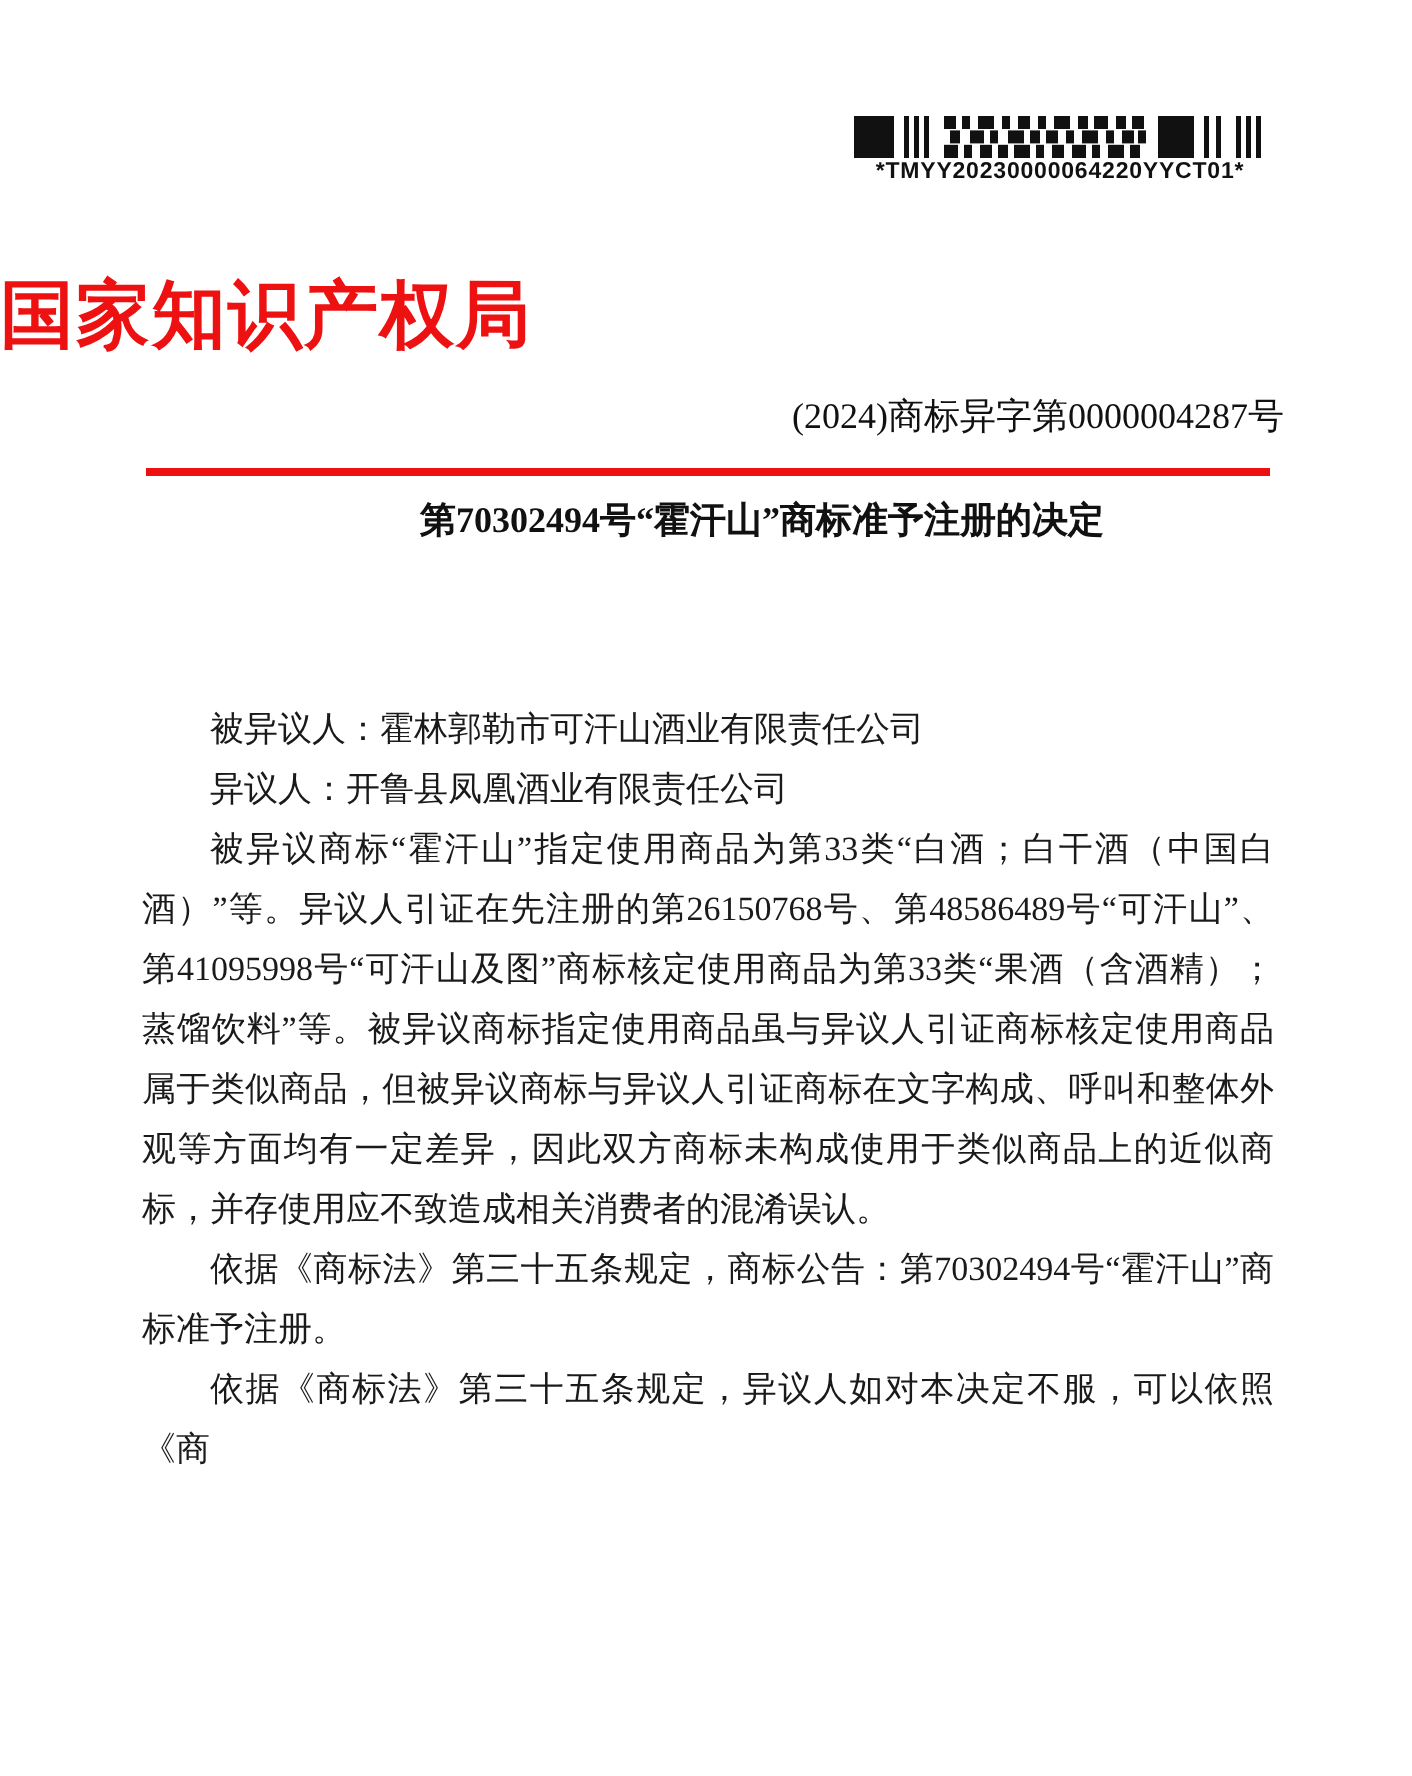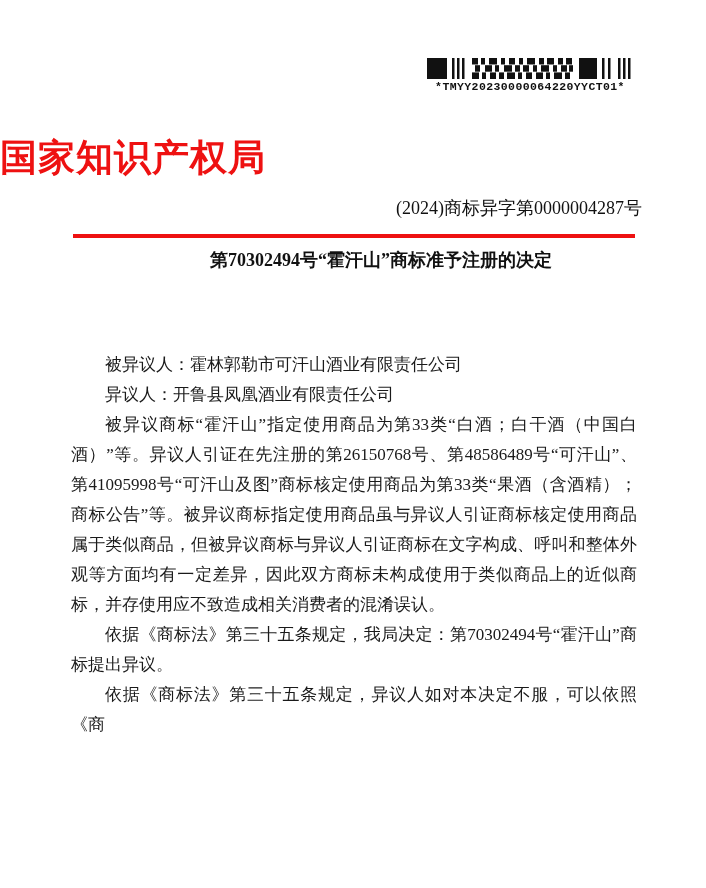--- a/index.html
+++ b/index.html
@@ -22,21 +22,21 @@
     left: 424px;
     width: 212px;
     text-align: center;
   }
   .barcode svg {
     display: block;
     margin: 0 auto;
   }
   .barcode-text {
     margin-top: 1px;
-    font-family: Liberation Mono, monospace;
+    font-family: Liberation Sans, sans-serif;
     font-size: 11.5px;
     font-weight: 700;
     letter-spacing: 0.4px;
     color: #111;
     white-space: nowrap;
   }
   .agency-title {
     position: absolute;
     top: 133px;
     left: 0;
@@ -150,18 +150,18 @@
 
   <div class="doc-number">(2024)商标异字第0000004287号</div>
 
   <div class="red-divider"></div>
 
   <div class="decision-title">第70302494号“霍汗山”商标准予注册的决定</div>
 
   <div class="body-text">
     <p>被异议人：霍林郭勒市可汗山酒业有限责任公司</p>
     <p>异议人：开鲁县凤凰酒业有限责任公司</p>
-    <p>被异议商标“霍汗山”指定使用商品为第33类“白酒；白干酒（中国白酒）”等。异议人引证在先注册的第26150768号、第48586489号“可汗山”、第41095998号“可汗山及图”商标核定使用商品为第33类“果酒（含酒精）；商标公告”等。被异议商标指定使用商品虽与异议人引证商标核定使用商品属于类似商品，但被异议商标与异议人引证商标在文字构成、呼叫和整体外观等方面均有一定差异，因此双方商标未构成使用于类似商品上的近似商标，并存使用应不致造成相关消费者的混淆误认。</p>
-    <p>依据《商标法》第三十五条规定，我局决定：第70302494号“霍汗山”商标提出异议。</p>
+    <p>被异议商标“霍汗山”指定使用商品为第33类“白酒；白干酒（中国白酒）”等。异议人引证在先注册的第26150768号、第48586489号“可汗山”、第41095998号“可汗山及图”商标核定使用商品为第33类“果酒（含酒精）；蒸馏饮料”等。被异议商标指定使用商品虽与异议人引证商标核定使用商品属于类似商品，但被异议商标与异议人引证商标在文字构成、呼叫和整体外观等方面均有一定差异，因此双方商标未构成使用于类似商品上的近似商标，并存使用应不致造成相关消费者的混淆误认。</p>
+    <p>依据《商标法》第三十五条规定，商标公告：第70302494号“霍汗山”商标准予注册。</p>
     <p>依据《商标法》第三十五条规定，异议人如对本决定不服，可以依照《商</p>
   </div>
 
 </div>
 
 </body></html>

